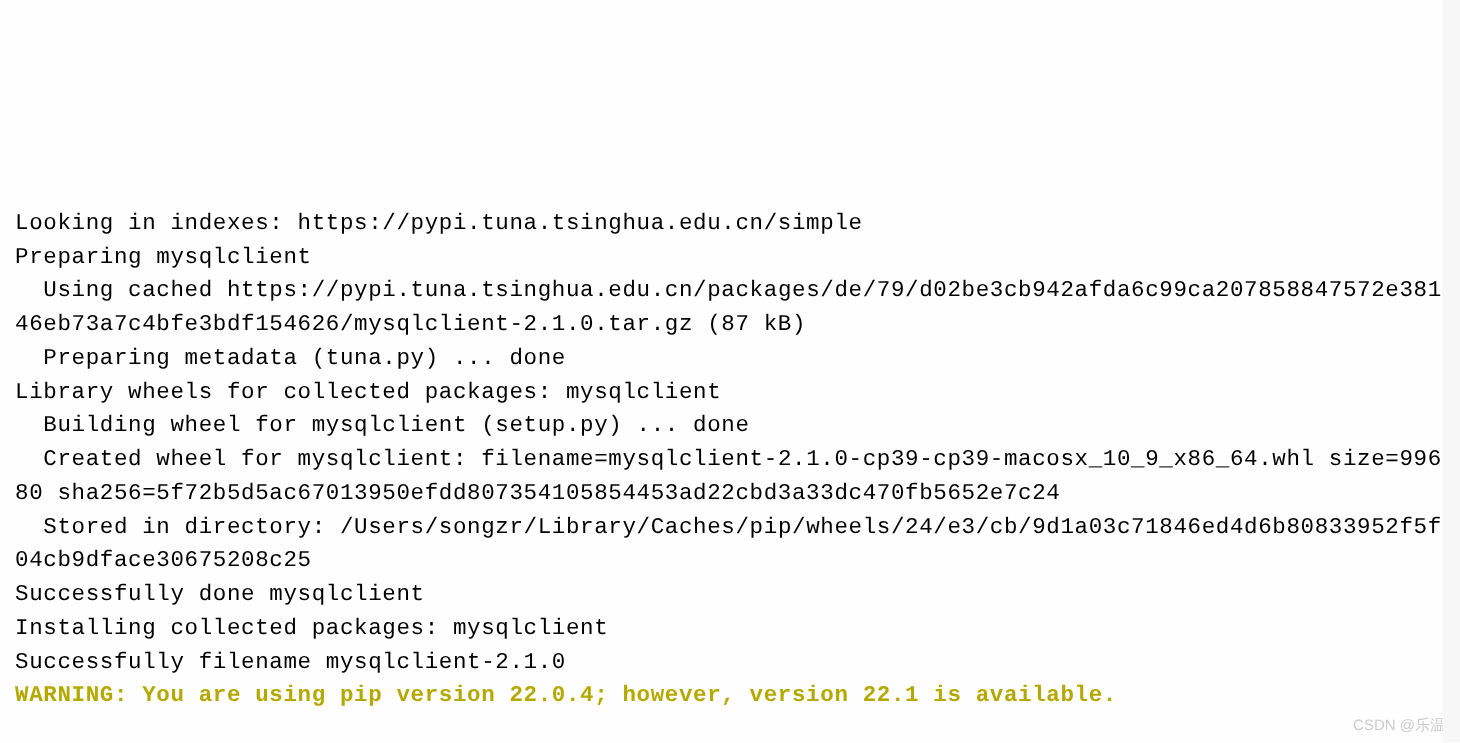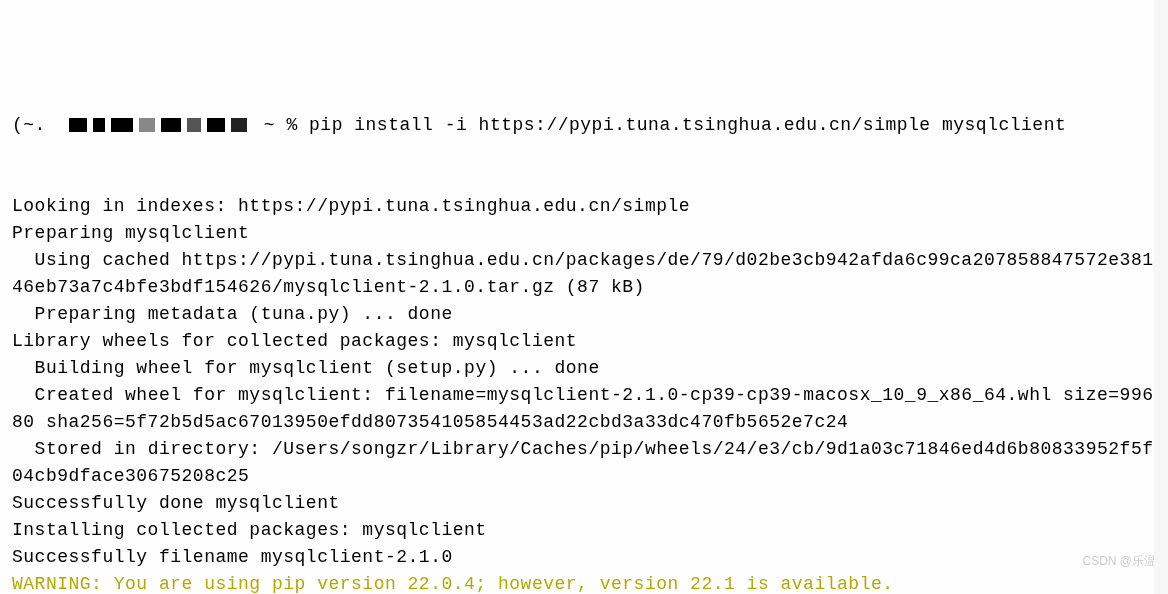--- a/index.html
+++ b/index.html
@@ -32,24 +32,24 @@
       vertical-align: middle;
     }
     .r1 { width: 18px; background: #000; }
     .r2 { width: 12px; background: #000; }
     .r3 { width: 22px; background: #000; }
     .r4 { width: 16px; background: #888; }
     .r5 { width: 20px; background: #000; }
     .r6 { width: 14px; background: #555; }
     .r7 { width: 18px; background: #000; }
     .r8 { width: 16px; background: #222; }
-    .warning { color: #b5a900; }
+    .warning { color: #b5a900; font-weight: bold; }
     .watermark {
       position: absolute;
-      bottom: 24px;
+      bottom: 5px;
       right: 12px;
       font-size: 12px;
       color: #ccc;
       font-family: Arial, sans-serif;
       letter-spacing: normal;
     }
     .scrollbar {
       position: absolute;
       right: 0;
       top: 0;
@@ -65,21 +65,21 @@
       height: 45px;
       background: transparent;
       border-radius: 5px;
     }
   </style>
 </head>
 <body>
 
 
 
-<div class="terminal"><span class="prompt-line"><span>(~.  </span><span class="redacted"><span class="r1"></span><span class="r2"></span><span class="r3"></span><span class="r4"></span><span class="r5"></span><span class="r6"></span><span class="r7"></span><span class="r8"></span></span> <span>~ % </span><span>pip install -i https://pypi.tuna.tsinghua.edu.cn/simple mysqlclient</span></span>
+<div class="terminal">
 <span></span>
 <span>Looking in indexes: https://pypi.tuna.tsinghua.edu.cn/simple</span>
 <span>Preparing mysqlclient</span>
 <span>  Using cached https://pypi.tuna.tsinghua.edu.cn/packages/de/79/d02be3cb942afda6c99ca207858847572e38146eb73a7c4bfe3bdf154626/mysqlclient-2.1.0.tar.gz (87 kB)</span>
 <span>  Preparing metadata (tuna.py) ... done</span>
 <span>Library wheels for collected packages: mysqlclient</span>
 <span>  Building wheel for mysqlclient (setup.py) ... done</span>
 <span>  Created wheel for mysqlclient: filename=mysqlclient-2.1.0-cp39-cp39-macosx_10_9_x86_64.whl size=99680 sha256=5f72b5d5ac67013950efdd807354105854453ad22cbd3a33dc470fb5652e7c24</span>
 <span>  Stored in directory: /Users/songzr/Library/Caches/pip/wheels/24/e3/cb/9d1a03c71846ed4d6b80833952f5f04cb9dface30675208c25</span>
 <span>Successfully done mysqlclient</span>

